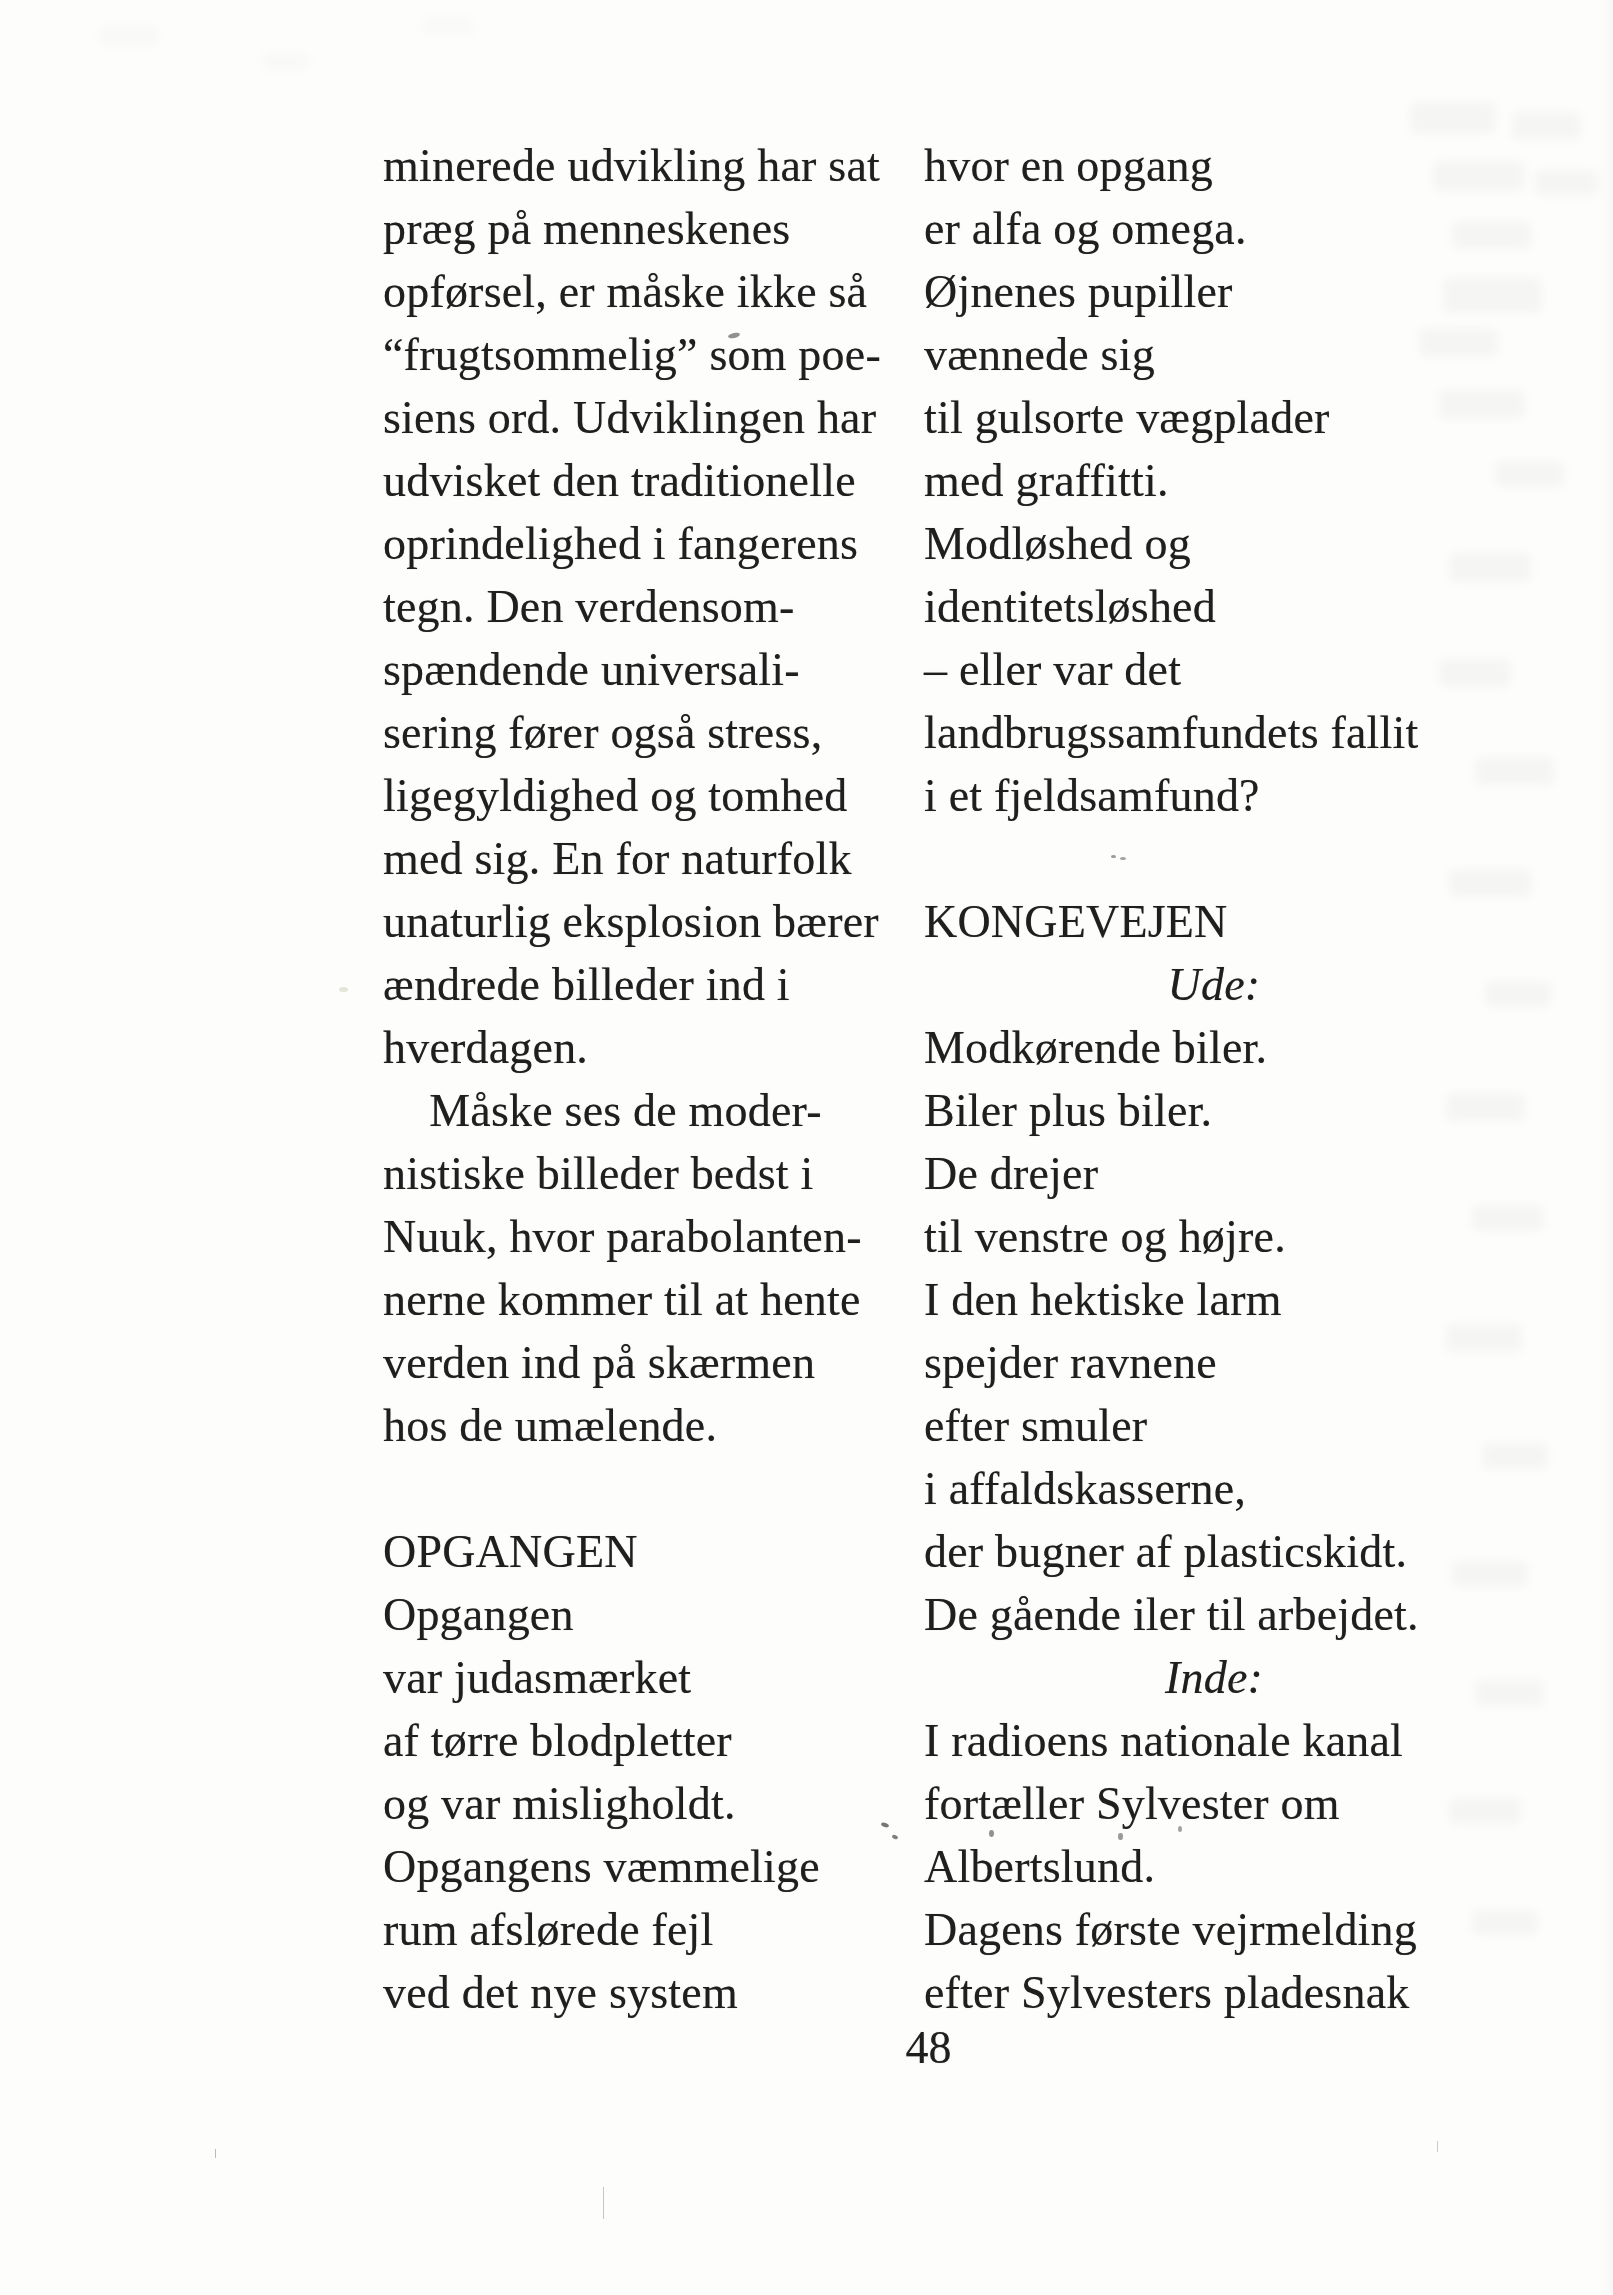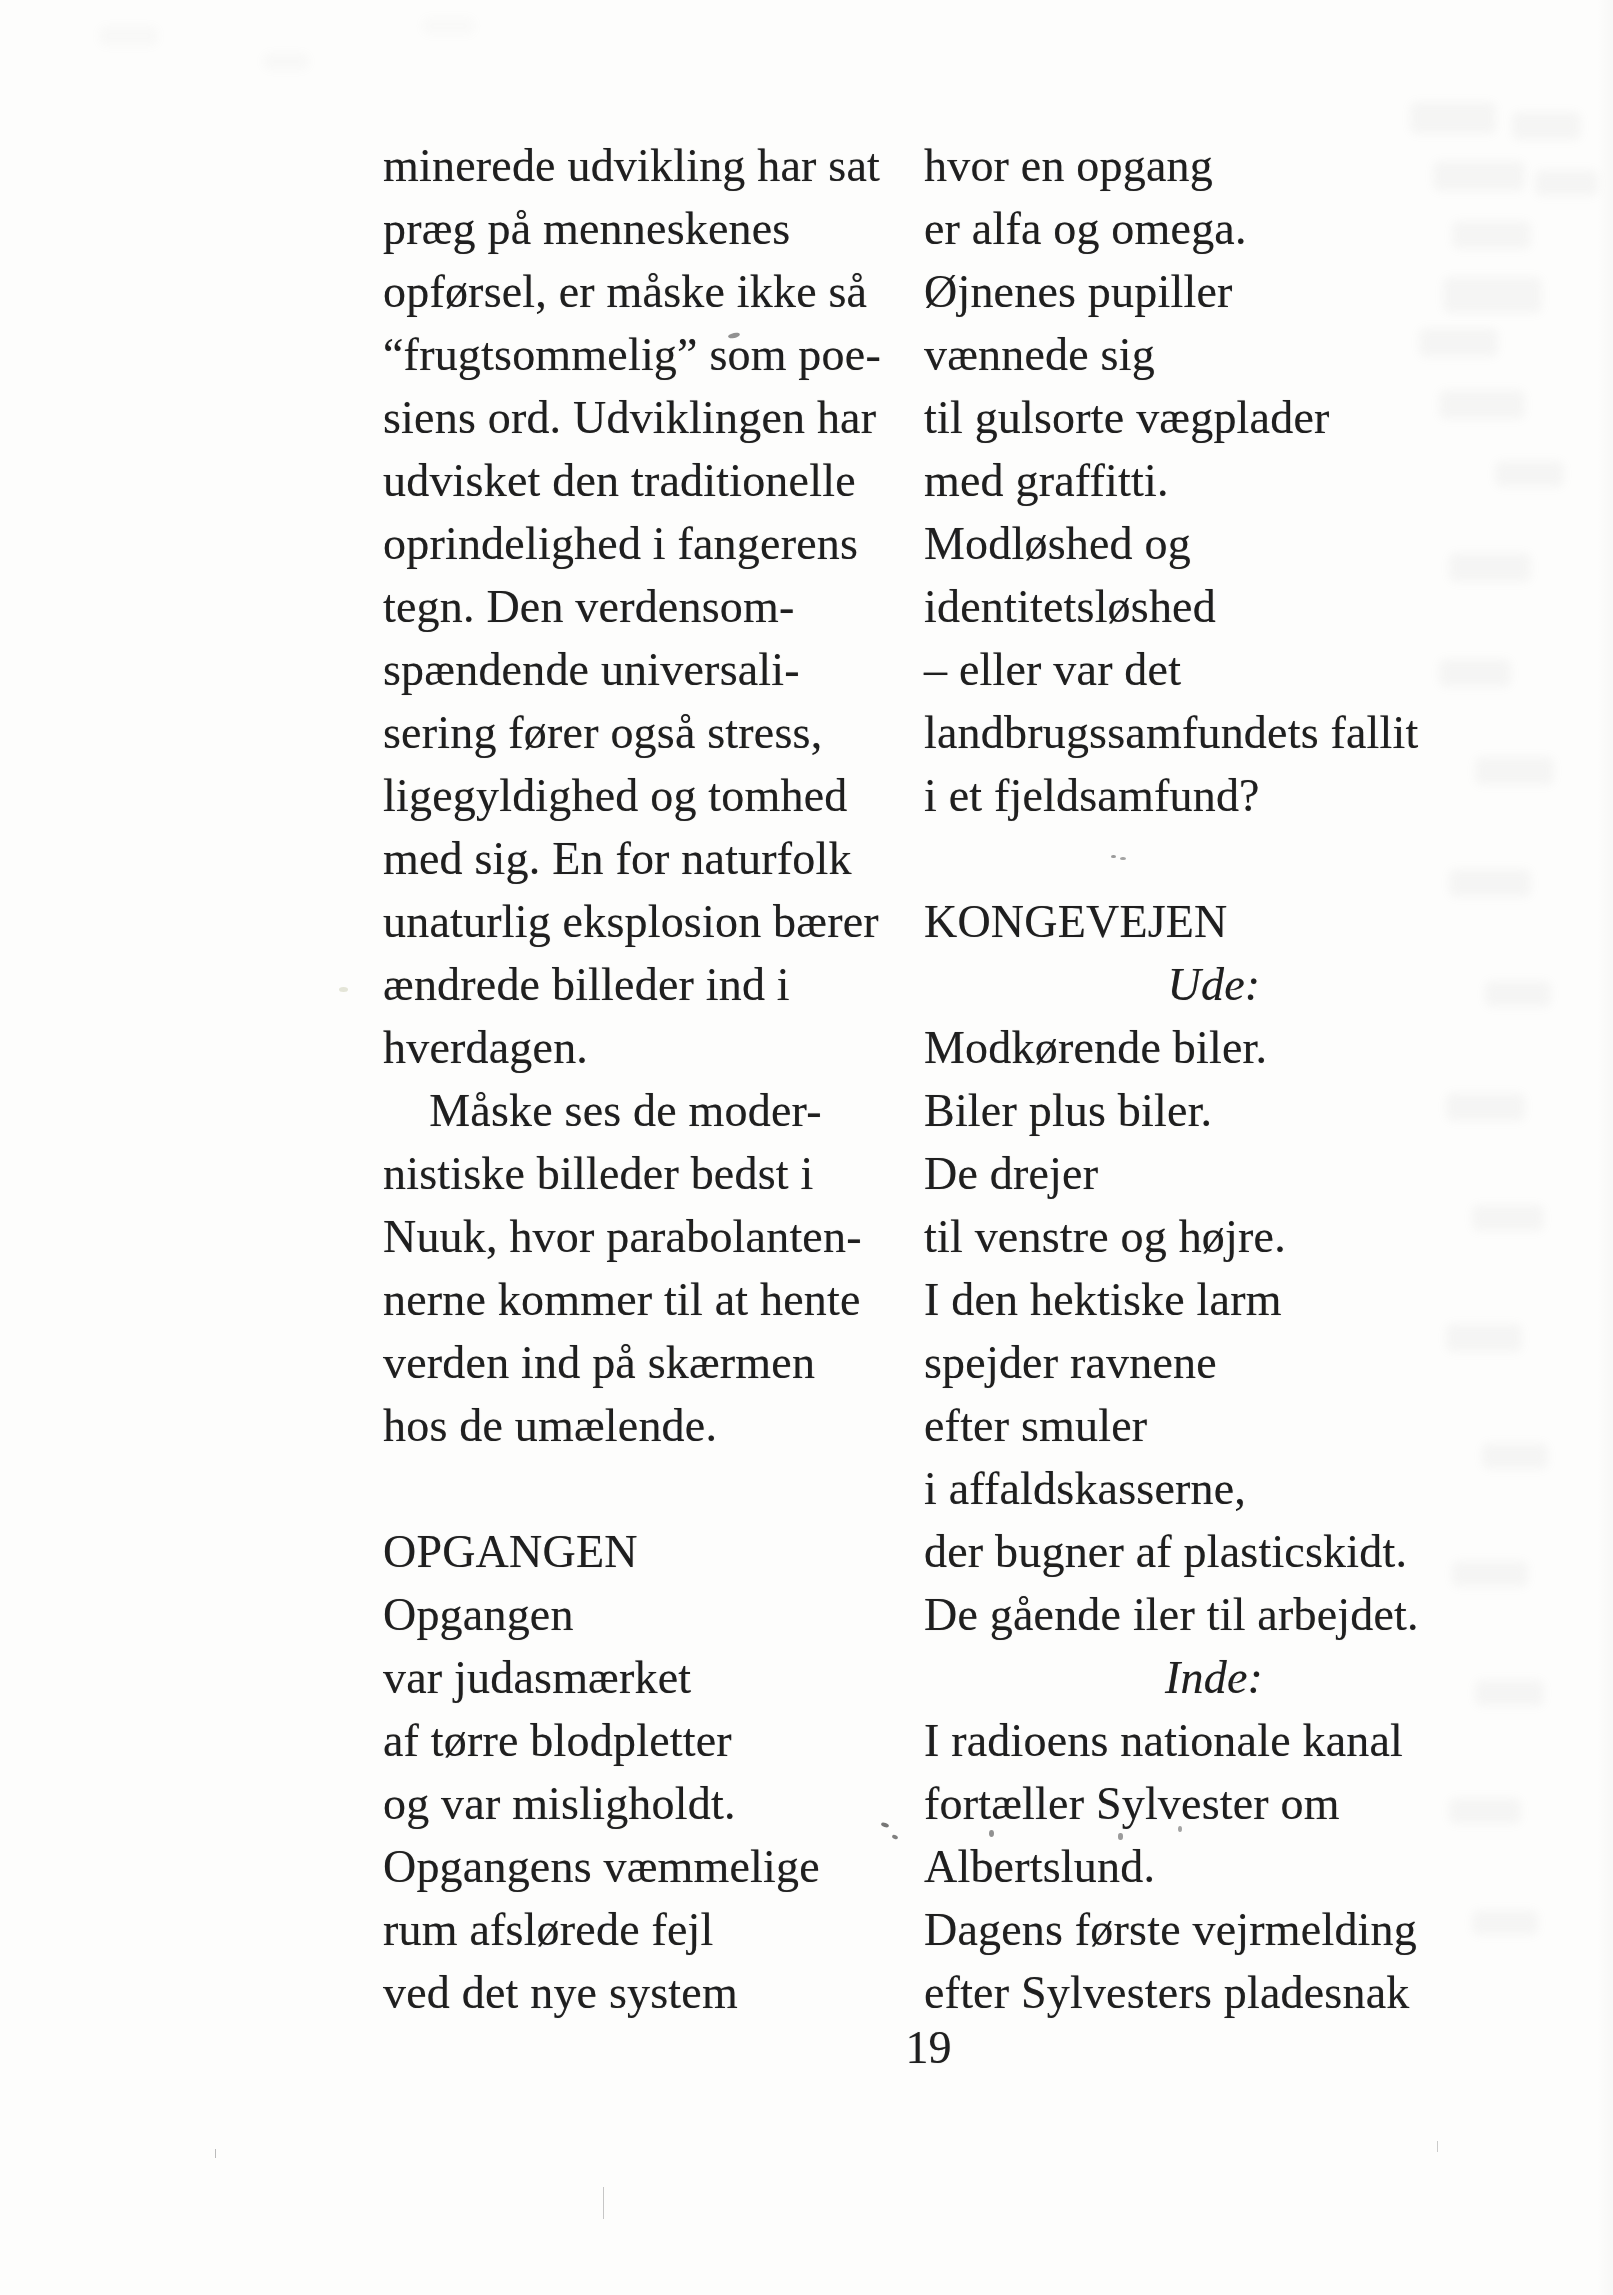--- a/index.html
+++ b/index.html
@@ -100,17 +100,17 @@
   <div class="speck" style="left:1178px;top:1826px;width:4px;height:6px;opacity:0.5;"></div>
 
   <div class="hairline" style="left:215px;top:2149px;width:1.3px;height:9.2px;opacity:0.6;"></div>
   <div class="hairline" style="left:603px;top:2187px;width:1.3px;height:32px;opacity:0.5;"></div>
   <div class="hairline" style="left:1437px;top:2141px;width:1.3px;height:10.5px;opacity:0.45;"></div>
 
   <div id="left-col" class="col"><div class="line">minerede udvikling har sat</div><div class="line">præg på menneskenes</div><div class="line">opførsel, er måske ikke så</div><div class="line">“frugtsommelig” som poe-</div><div class="line">siens ord. Udviklingen har</div><div class="line">udvisket den traditionelle</div><div class="line">oprindelighed i fangerens</div><div class="line">tegn. Den verdensom-</div><div class="line">spændende universali-</div><div class="line">sering fører også stress,</div><div class="line">ligegyldighed og tomhed</div><div class="line">med sig. En for naturfolk</div><div class="line">unaturlig eksplosion bærer</div><div class="line">ændrede billeder ind i</div><div class="line">hverdagen.</div><div class="line"> Måske ses de moder-</div><div class="line">nistiske billeder bedst i</div><div class="line">Nuuk, hvor parabolanten-</div><div class="line">nerne kommer til at hente</div><div class="line">verden ind på skærmen</div><div class="line">hos de umælende.</div><div class="line">&nbsp;</div><div class="line">OPGANGEN</div><div class="line">Opgangen</div><div class="line">var judasmærket</div><div class="line">af tørre blodpletter</div><div class="line">og var misligholdt.</div><div class="line">Opgangens væmmelige</div><div class="line">rum afslørede fejl</div><div class="line">ved det nye system</div></div>
 
   <div id="right-col" class="col"><div class="line">hvor en opgang</div><div class="line">er alfa og omega.</div><div class="line">Øjnenes pupiller</div><div class="line">vænnede sig</div><div class="line">til gulsorte vægplader</div><div class="line">med graffitti.</div><div class="line">Modløshed og</div><div class="line">identitetsløshed</div><div class="line">– eller var det</div><div class="line">landbrugssamfundets fallit</div><div class="line">i et fjeldsamfund?</div><div class="line">&nbsp;</div><div class="line">KONGEVEJEN</div><div class="line italic">Ude:</div><div class="line">Modkørende biler.</div><div class="line">Biler plus biler.</div><div class="line">De drejer</div><div class="line">til venstre og højre.</div><div class="line">I den hektiske larm</div><div class="line">spejder ravnene</div><div class="line">efter smuler</div><div class="line">i affaldskasserne,</div><div class="line">der bugner af plasticskidt.</div><div class="line">De gående iler til arbejdet.</div><div class="line italic">Inde:</div><div class="line">I radioens nationale kanal</div><div class="line">fortæller Sylvester om</div><div class="line">Albertslund.</div><div class="line">Dagens første vejrmelding</div><div class="line">efter Sylvesters pladesnak</div></div>
 
-  <div id="page-number">19</div>
+  <div id="page-number">48</div>
 
   <div class="edge-shade"></div>
 </div>
 
 
 </body></html>

